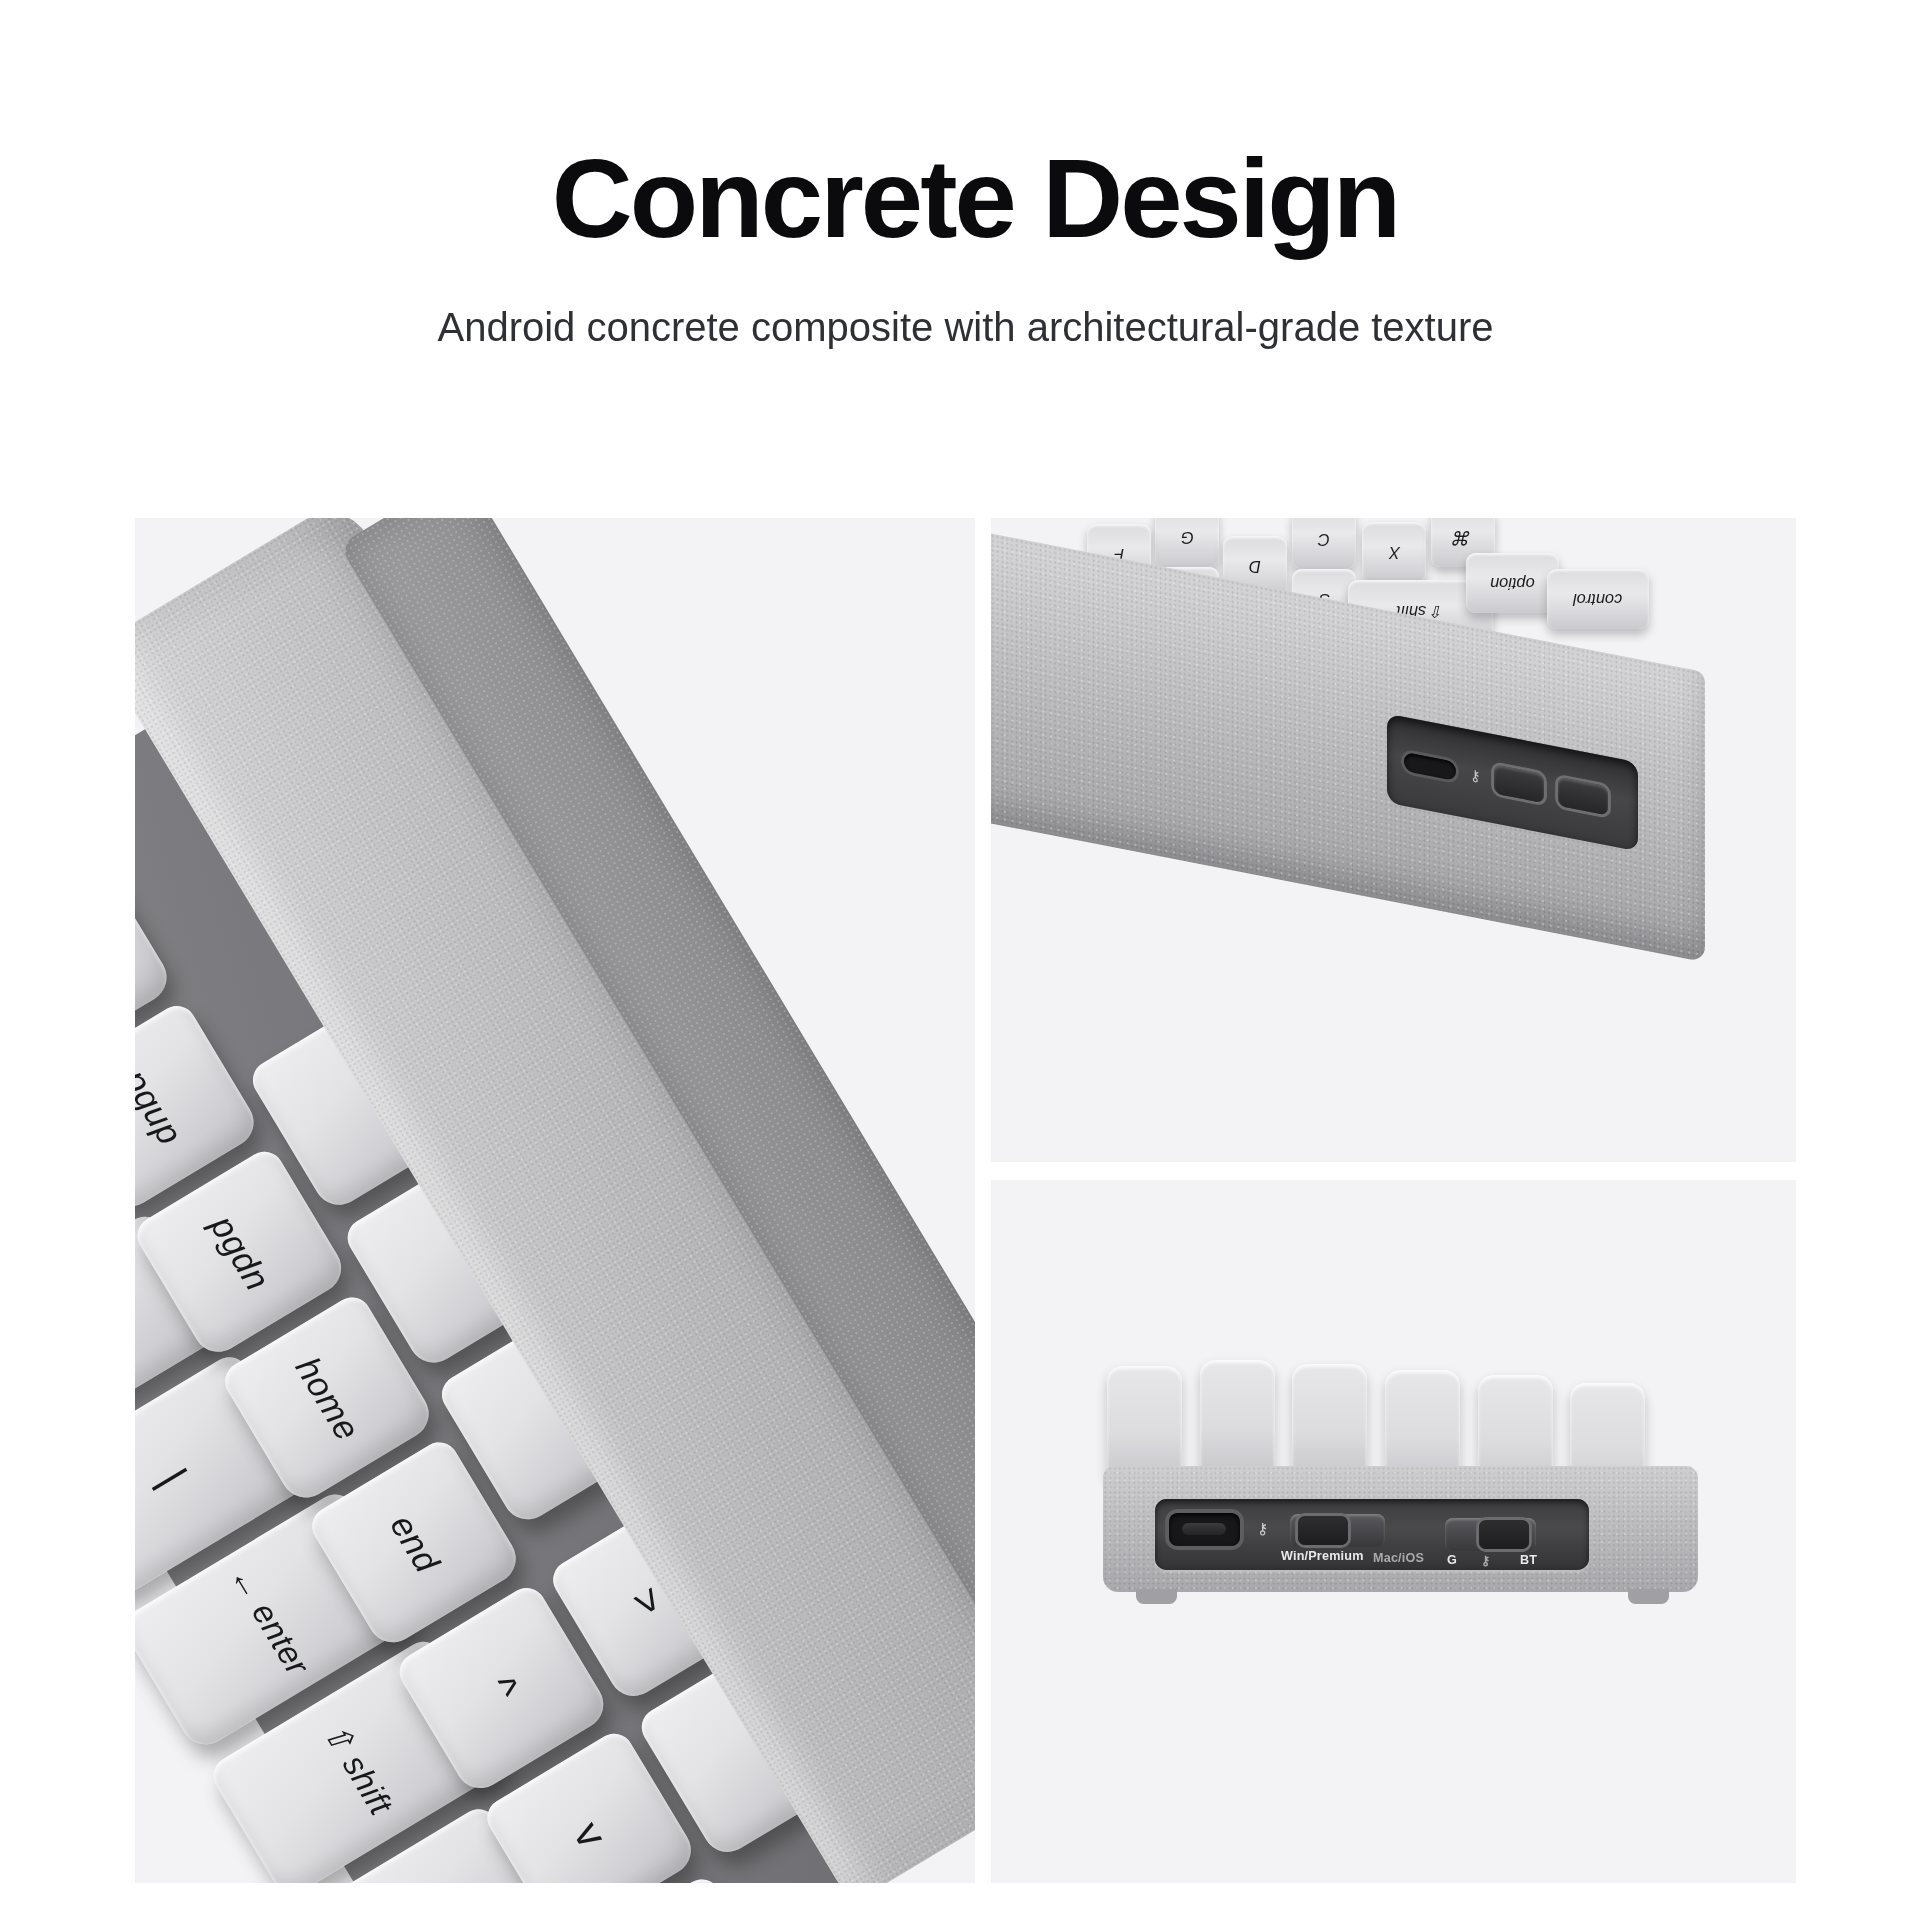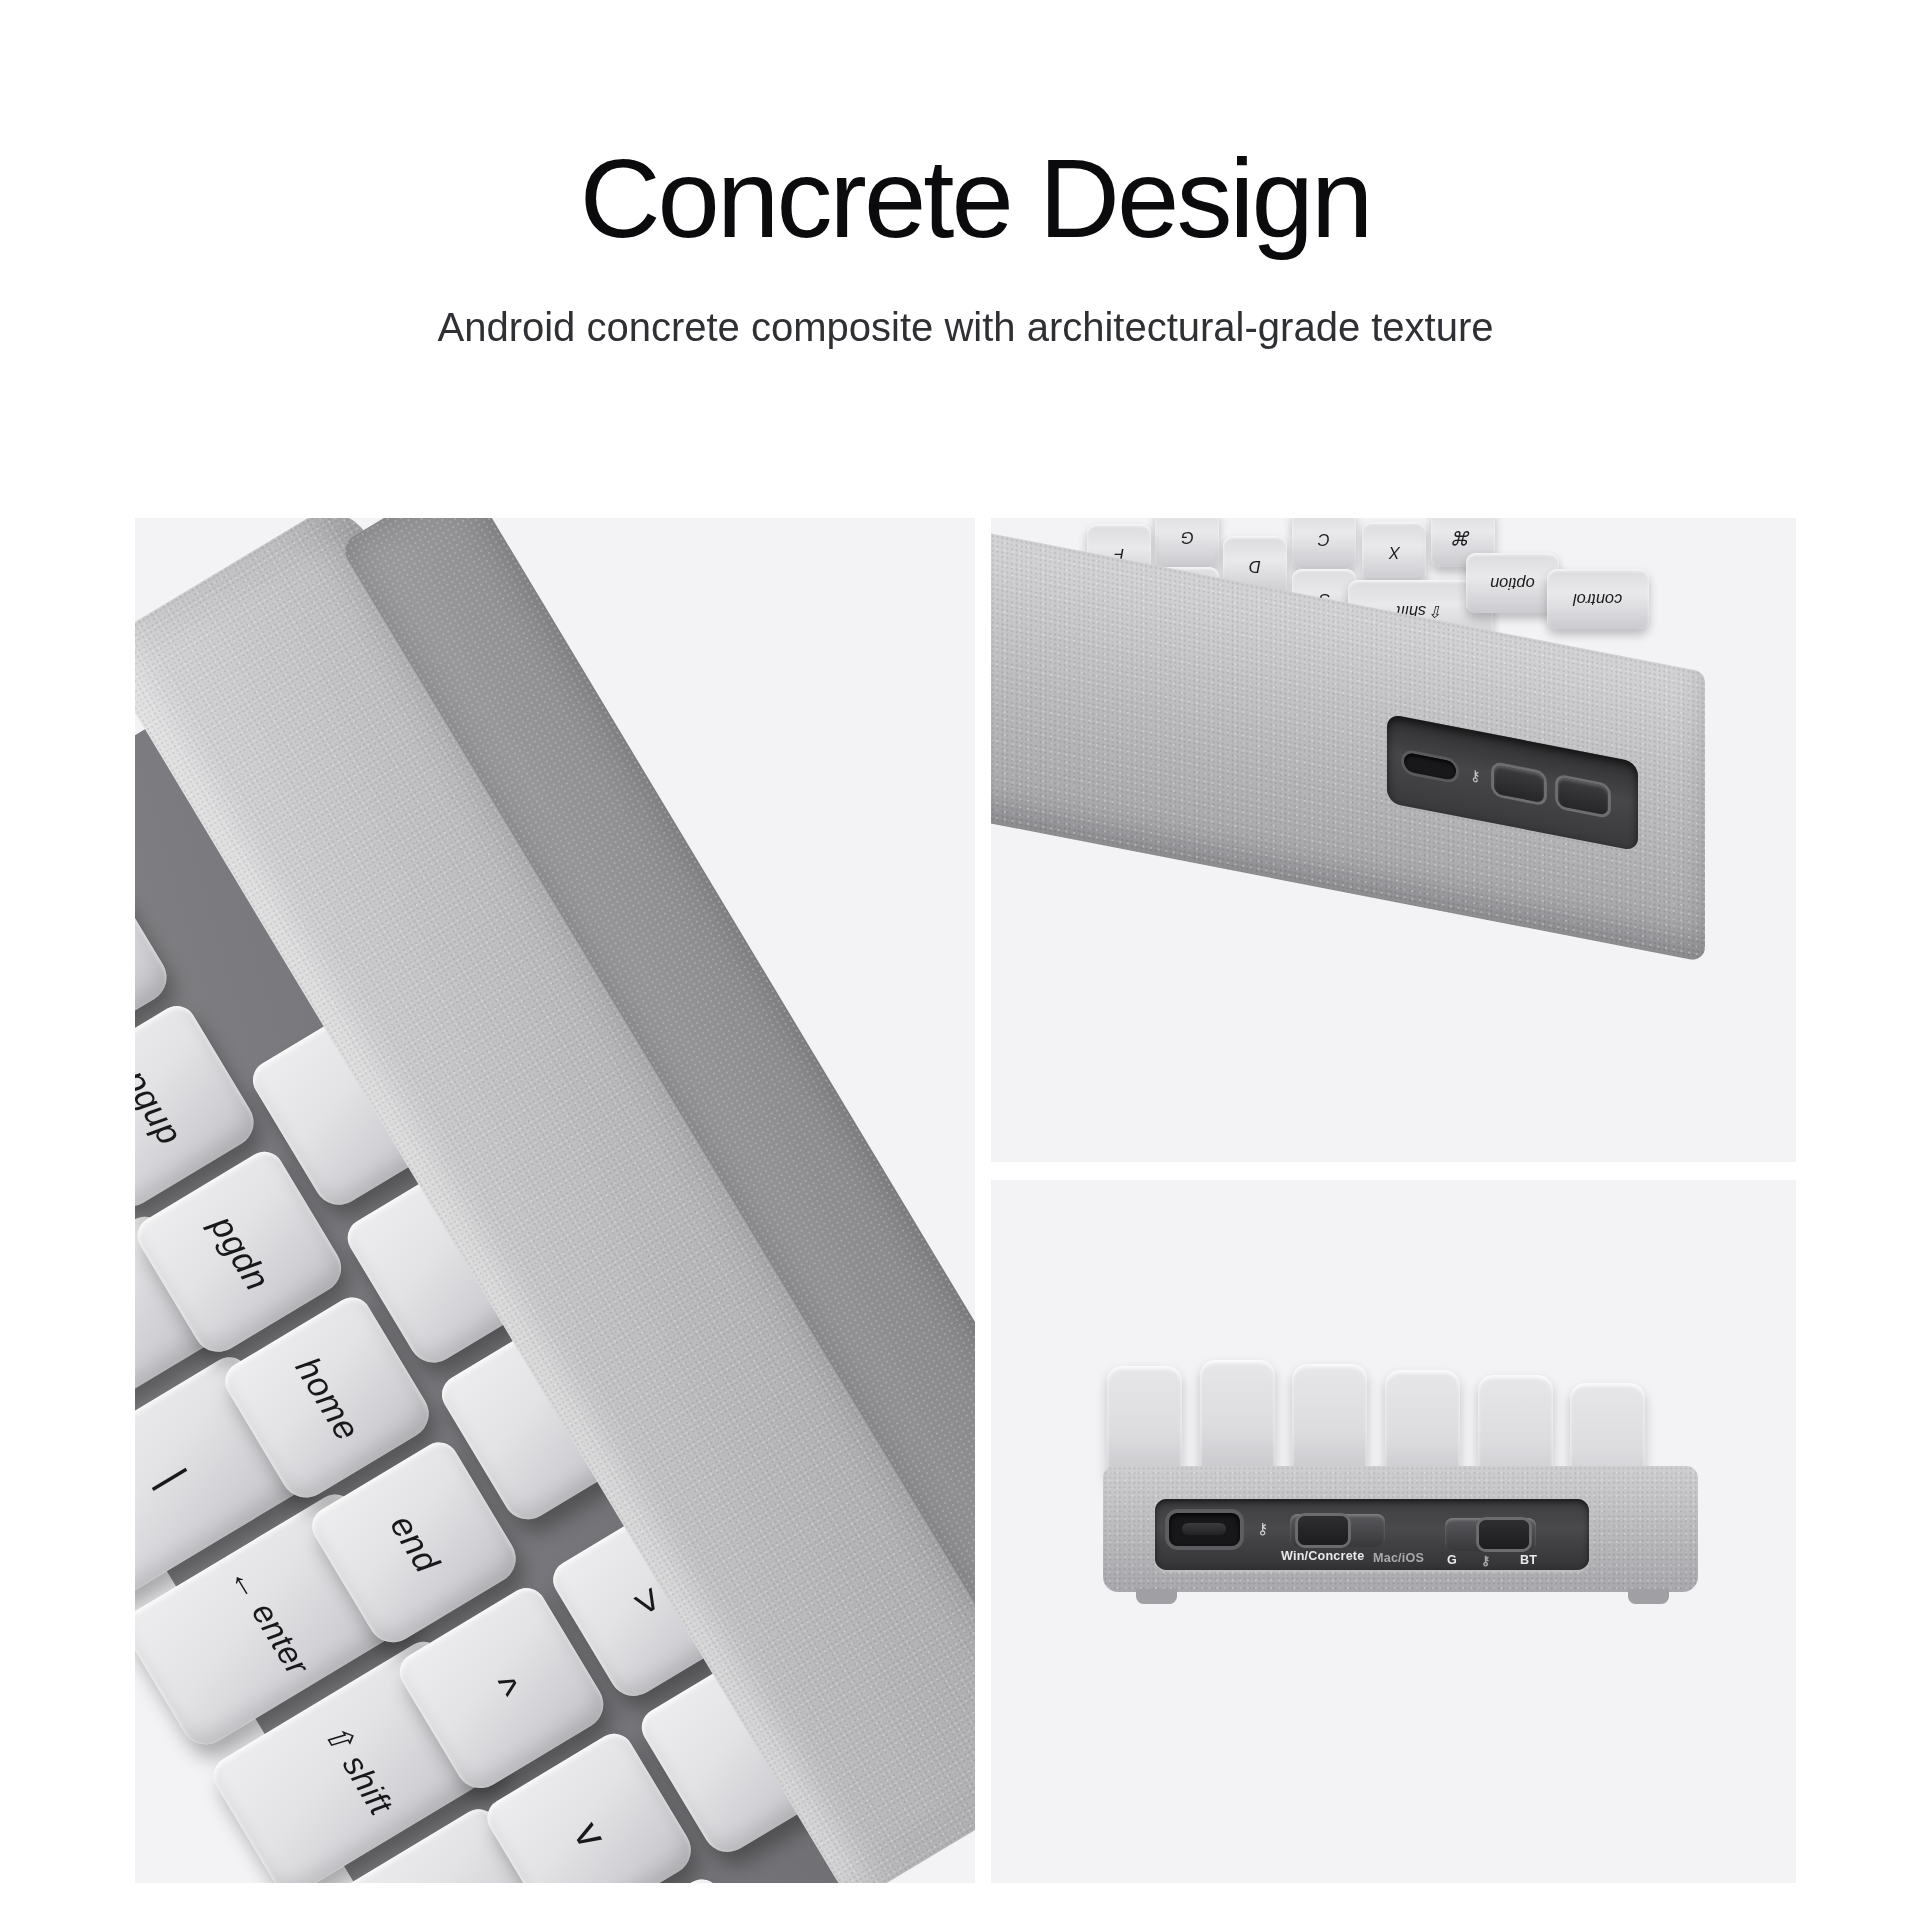--- a/index.html
+++ b/index.html
@@ -8,21 +8,21 @@
     background: #ffffff;
     font-family: "Liberation Sans", sans-serif;
     overflow: hidden;
     position: relative;
   }
 
   
   .header { width: 1931px; padding-top: 143px; text-align: center; }
   .title {
     font-size: 112px;
-    font-weight: 400;
+    font-weight: 700;
     letter-spacing: -2.9px;
     color: #0b0b0d;
     line-height: 1.0;
     padding-left: 19px;
   }
   .subtitle {
     margin-top: 44px;
     font-size: 40px;
     font-weight: 400;
     color: #2e3033;
@@ -372,21 +372,21 @@
       <div class="sk-foot" style="left:637px;"></div>
 
       <div class="sk-bar">
         <div class="sk-port">
             <i></i>
           </div>
         <span class="sk-usb">⚷</span>
 
         <div class="sk-sw" style="left:135px;top:15.4px;width:95px;"></div>
         <div class="sk-knob" style="left:143px;top:17.4px;"></div>
-        <span class="sk-lbl" style="left:126px;top:50px;">Win/Concrete</span>
+        <span class="sk-lbl" style="left:126px;top:50px;">Win/Premium</span>
         <span class="sk-lbl dim" style="left:218px;top:52px;">Mac/iOS</span>
 
         <div class="sk-sw" style="left:290px;top:19.3px;width:91px;"></div>
         <div class="sk-knob" style="left:324px;top:21px;"></div>
         <span class="sk-lbl" style="left:292px;top:54px;">G</span>
         <span class="sk-lbl dim" style="left:326px;top:54px;">⚷</span>
         <span class="sk-lbl" style="left:365px;top:54px;">BT</span>
       </div>
 
     </div>

